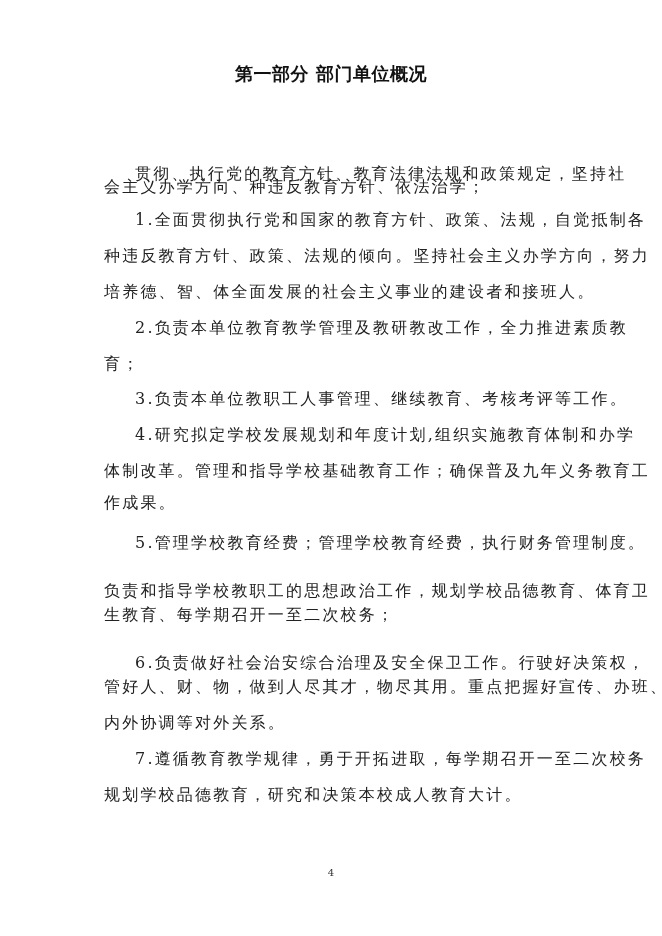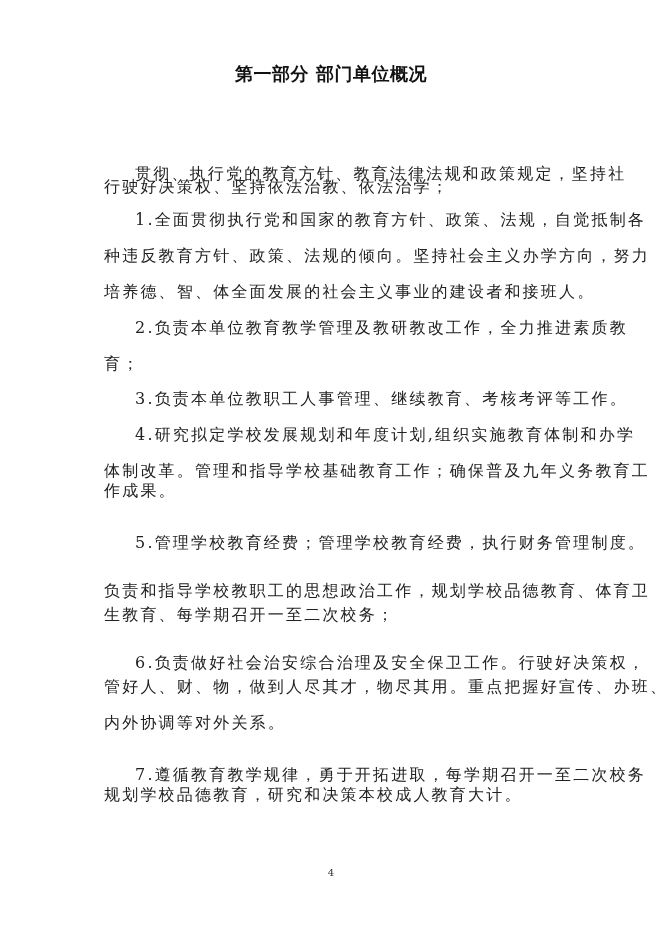--- a/index.html
+++ b/index.html
@@ -75,56 +75,56 @@
 </head>
 <body>
 
 <div class="page">
 
   <div class="part-title">第一部分  部门单位概况</div>
 
 
   <div class="body-text" style="top:140px;">
     <span class="line indent" style="top:0px;margin-top:24px;">贯彻、执行党的教育方针、教育法律法规和政策规定，坚持社</span>
-    <span class="line" style="top:37px;">行驶好决策权、坚持依法治教、依法治学；</span>
+    <span class="line" style="top:37px;">会主义办学方向、种违反教育方针、依法治学；</span>
   </div>
 
   <div class="body-text" style="top:210px;">
     <span class="line indent" style="top:0px;">1.全面贯彻执行党和国家的教育方针、政策、法规，自觉抵制各</span>
     <span class="line" style="top:36px;">种违反教育方针、政策、法规的倾向。坚持社会主义办学方向，努力</span>
     <span class="line" style="top:72px;">培养德、智、体全面发展的社会主义事业的建设者和接班人。</span>
   </div>
 
   <div class="body-text" style="top:318px;">
     <span class="line indent" style="top:0px;">2.负责本单位教育教学管理及教研教改工作，全力推进素质教</span>
     <span class="line" style="top:36px;">育；</span>
   </div>
 
   <div class="body-text" style="top:389px;">
     <span class="line indent" style="top:0px;">3.负责本单位教职工人事管理、继续教育、考核考评等工作。</span>
   </div>
 
   <div class="body-text" style="top:425px;">
     <span class="line indent" style="top:0px;">4.研究拟定学校发展规划和年度计划,组织实施教育体制和办学</span>
     <span class="line" style="top:36px;">体制改革。管理和指导学校基础教育工作；确保普及九年义务教育工</span>
-    <span class="line" style="top:56px;">作成果。</span>
+    <span class="line" style="top:68px;">作成果。</span>
   </div>
 
   <div class="body-text" style="top:533px;">
     <span class="line indent" style="top:0px;">5.管理学校教育经费；管理学校教育经费，执行财务管理制度。</span>
     <span class="line" style="top:48px;">负责和指导学校教职工的思想政治工作，规划学校品德教育、体育卫</span>
     <span class="line" style="top:72px;">生教育、每学期召开一至二次校务；</span>
   </div>
 
   <div class="body-text" style="top:641px;">
     <span class="line indent" style="top:12px;">6.负责做好社会治安综合治理及安全保卫工作。行驶好决策权，</span>
     <span class="line" style="top:36px;">管好人、财、物，做到人尽其才，物尽其用。重点把握好宣传、办班、</span>
     <span class="line" style="top:72px;">内外协调等对外关系。</span>
   </div>
 
   <div class="body-text" style="top:749px;">
-    <span class="line indent" style="top:16px;text-align:right;">7.遵循教育教学规律，勇于开拓进取，每学期召开一至二次校务</span>
+    <span class="line indent" style="top:0px;text-align:right;">7.遵循教育教学规律，勇于开拓进取，每学期召开一至二次校务</span>
     <span class="line" style="top:36px;">规划学校品德教育，研究和决策本校成人教育大计。</span>
   </div>
 
   <div class="page-number">4</div>
 
 </div>
 
 </body></html>

